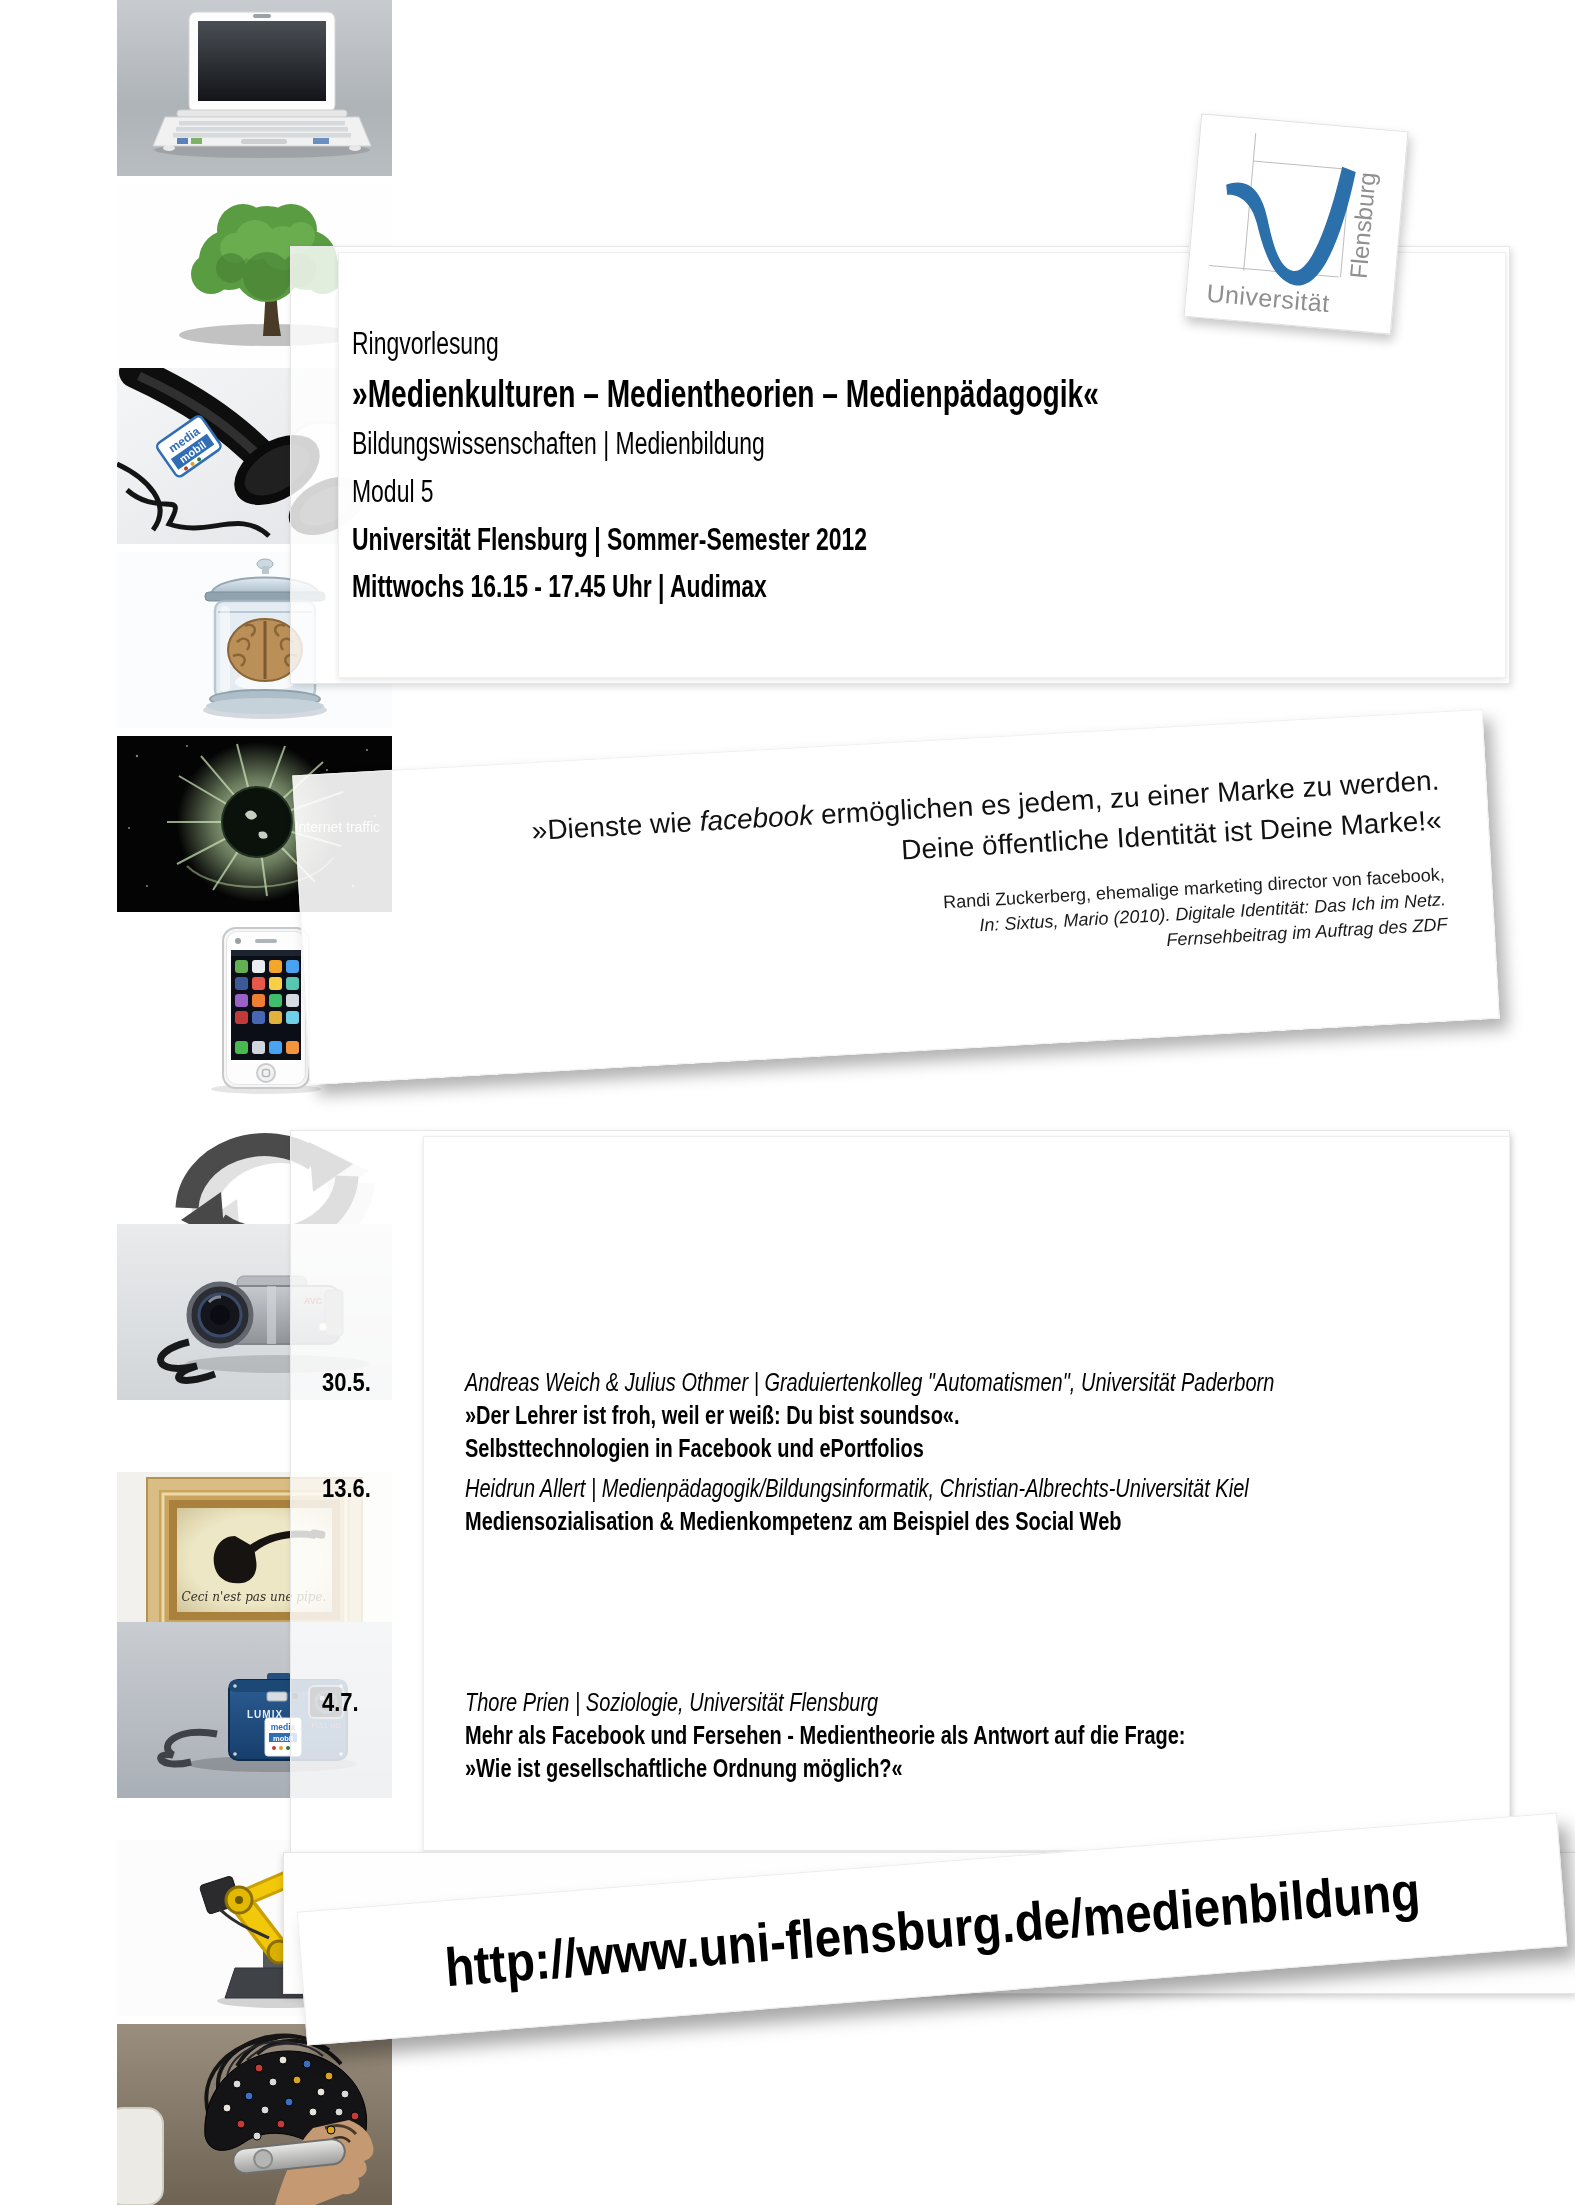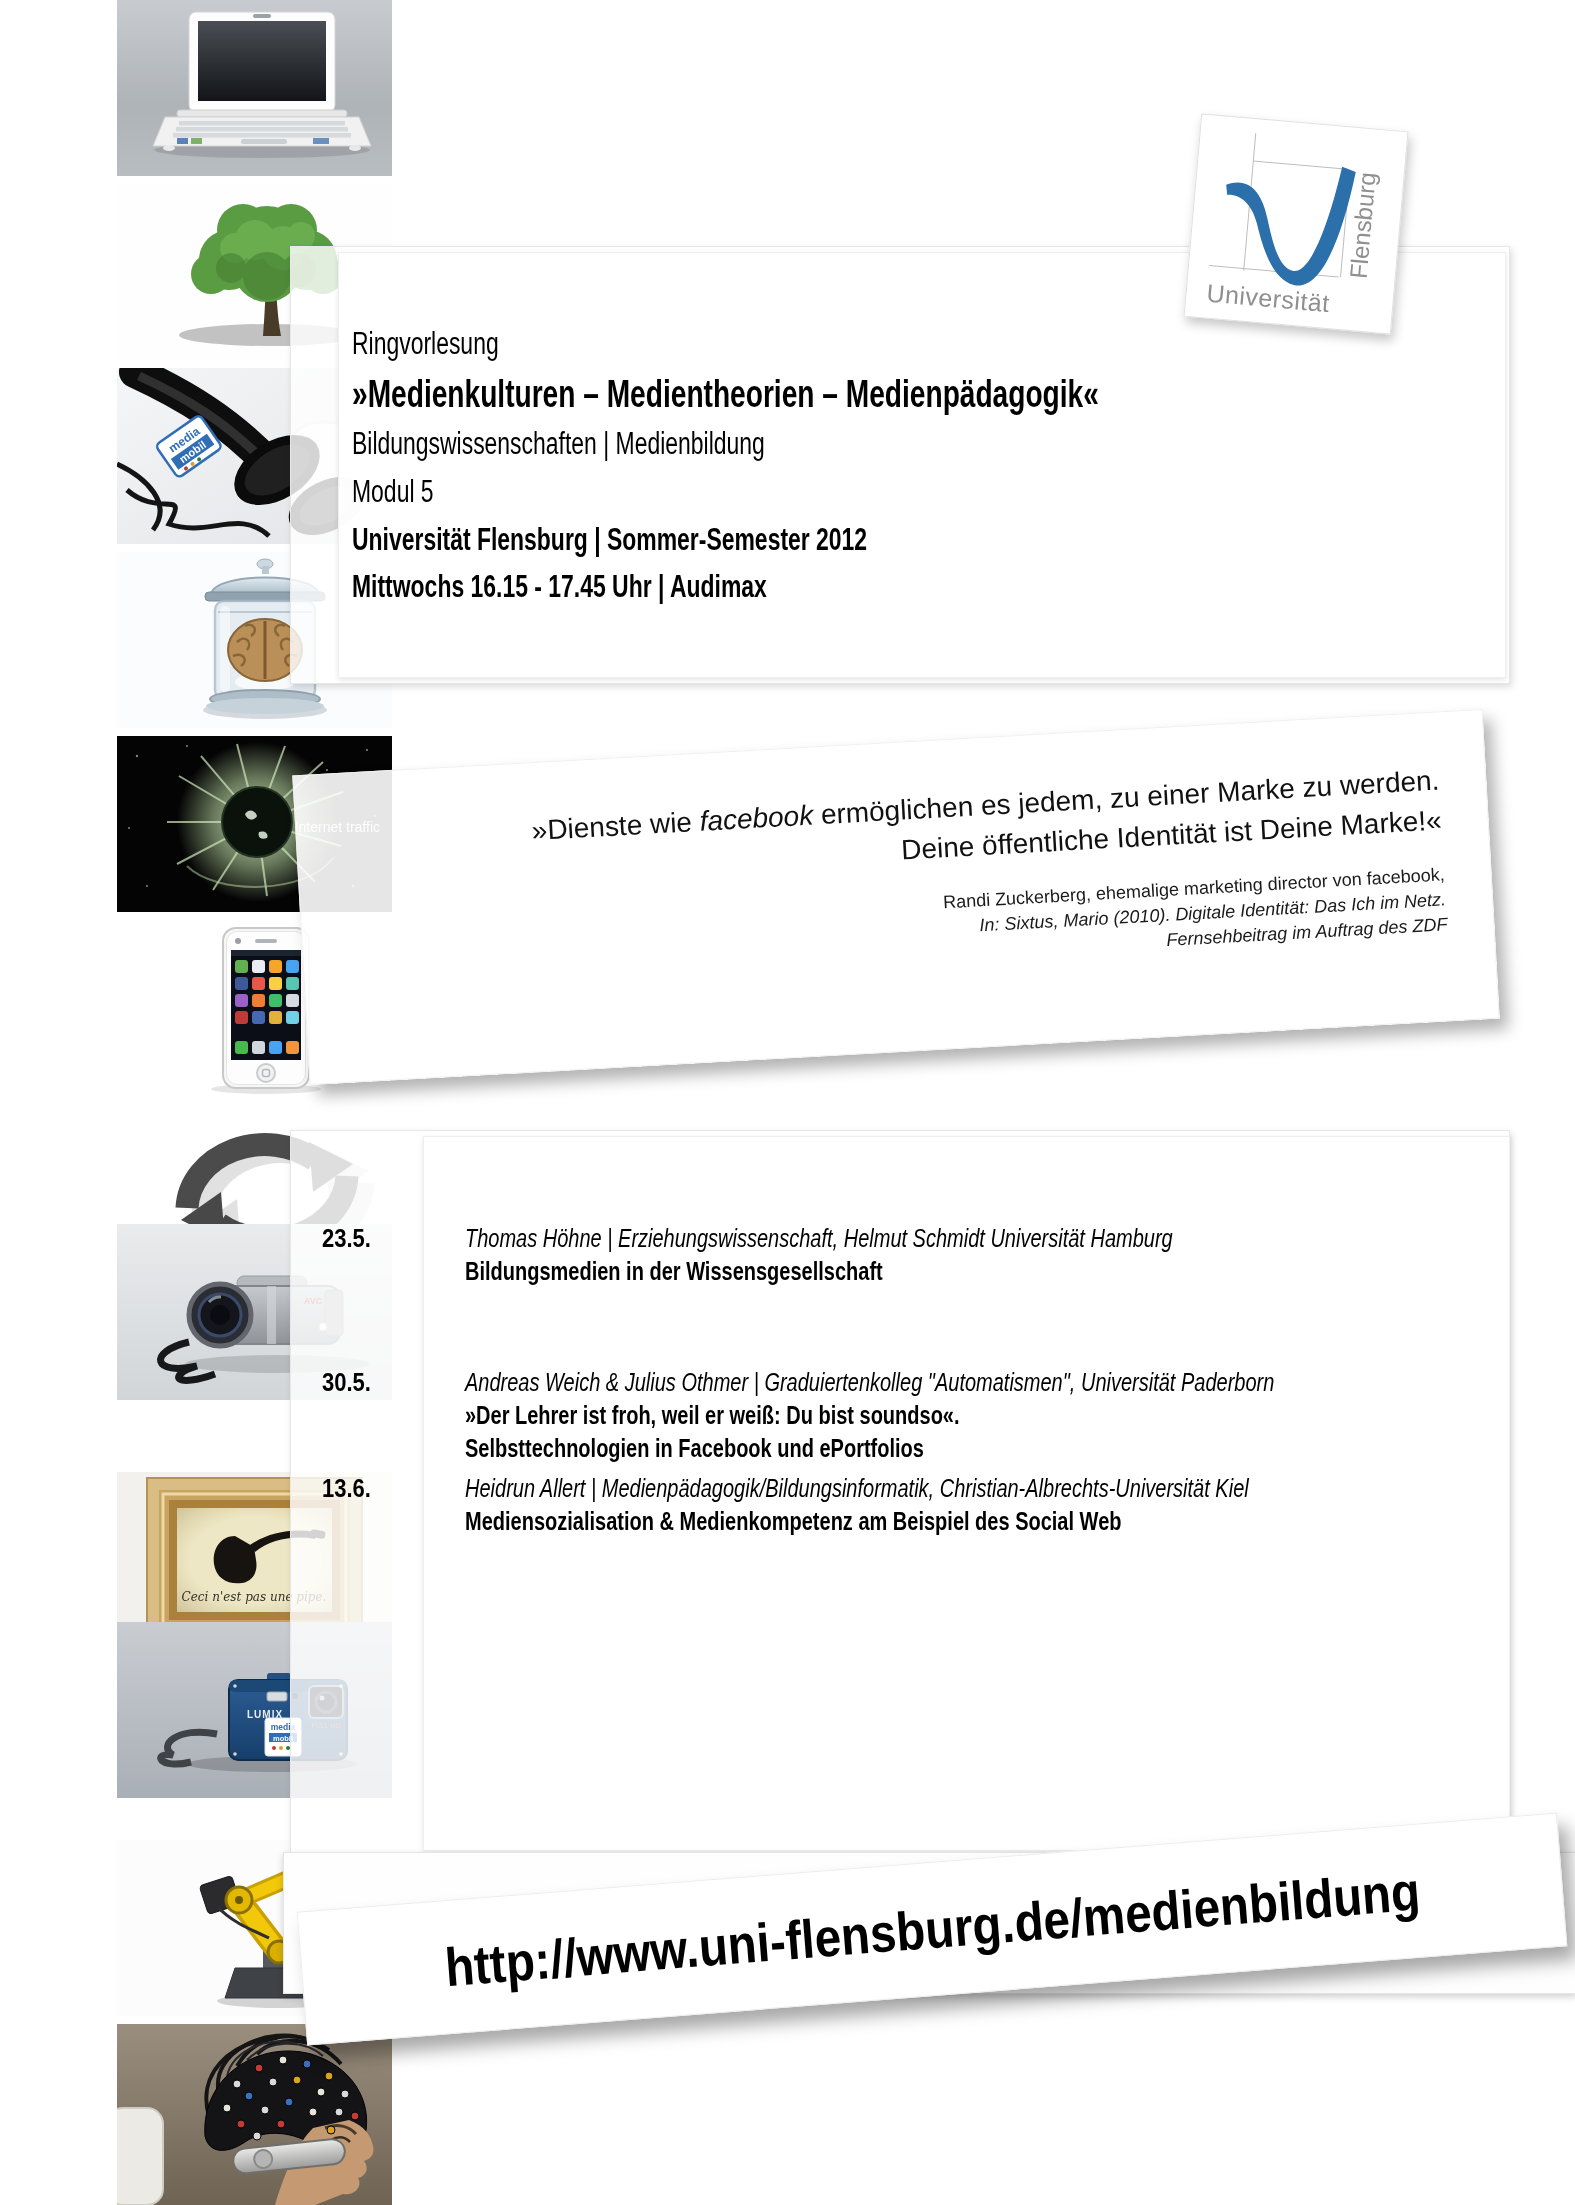--- a/index.html
+++ b/index.html
@@ -456,44 +456,44 @@
   <div class="quote-sheet">
     <div class="q-main"><span>»Dienste wie </span><em>facebook</em><span> ermöglichen es jedem, zu einer Marke zu werden.</span></div>
     <div class="q-main">Deine öffentliche Identität ist Deine Marke!«</div>
     <div class="q-attr">
       <div class="rr">Randi Zuckerberg, ehemalige marketing director von facebook,</div>
       <div>In: Sixtus, Mario (2010). Digitale Identität: Das Ich im Netz.</div>
       <div>Fernsehbeitrag im Auftrag des ZDF</div>
     </div>
   </div>
 
-  <div class="srow" style="top:1222px">
-    <span class="sdate">23.5.</span>
-    <div class="scontent">
-      <div class="sspeaker">Thomas Höhne | Erziehungswissenschaft, Helmut Schmidt Universität Hamburg</div>
-      <div class="stitle">Bildungsmedien in der Wissensgesellschaft</div>
-      <div class="stitle"></div>
-    </div>
-  </div>
   <div class="srow" style="top:1366px">
     <span class="sdate">30.5.</span>
     <div class="scontent">
       <div class="sspeaker">Andreas Weich &amp; Julius Othmer | Graduiertenkolleg "Automatismen", Universität Paderborn</div>
       <div class="stitle">»Der Lehrer ist froh, weil er weiß: Du bist soundso«.</div>
       <div class="stitle">Selbsttechnologien in Facebook und ePortfolios</div>
     </div>
   </div>
   <div class="srow" style="top:1472px">
     <span class="sdate">13.6.</span>
     <div class="scontent">
       <div class="sspeaker">Heidrun Allert | Medienpädagogik/Bildungsinformatik, Christian-Albrechts-Universität Kiel</div>
       <div class="stitle">Mediensozialisation &amp; Medienkompetenz am Beispiel des Social Web</div>
       <div class="stitle"></div>
     </div>
   </div>
+  <div class="srow" style="top:1686px">
+    <span class="sdate">4.7.</span>
+    <div class="scontent">
+      <div class="sspeaker">Thore Prien | Soziologie, Universität Flensburg</div>
+      <div class="stitle">Mehr als Facebook und Fersehen - Medientheorie als Antwort auf die Frage:</div>
+      <div class="stitle">»Wie ist gesellschaftliche Ordnung möglich?«</div>
+    </div>
+  </div>
 
   <div class="url-under"></div>
   <div class="url-banner">
     <div class="url-text">http://www.uni-flensburg.de/medienbildung</div>
   </div>
 
   <div class="logo-card">
     <svg width="206" height="202" viewBox="0 0 206 202">
       <g stroke="#bdbdbd" stroke-width="1">
         <line x1="55" y1="14" x2="55" y2="152"></line>

